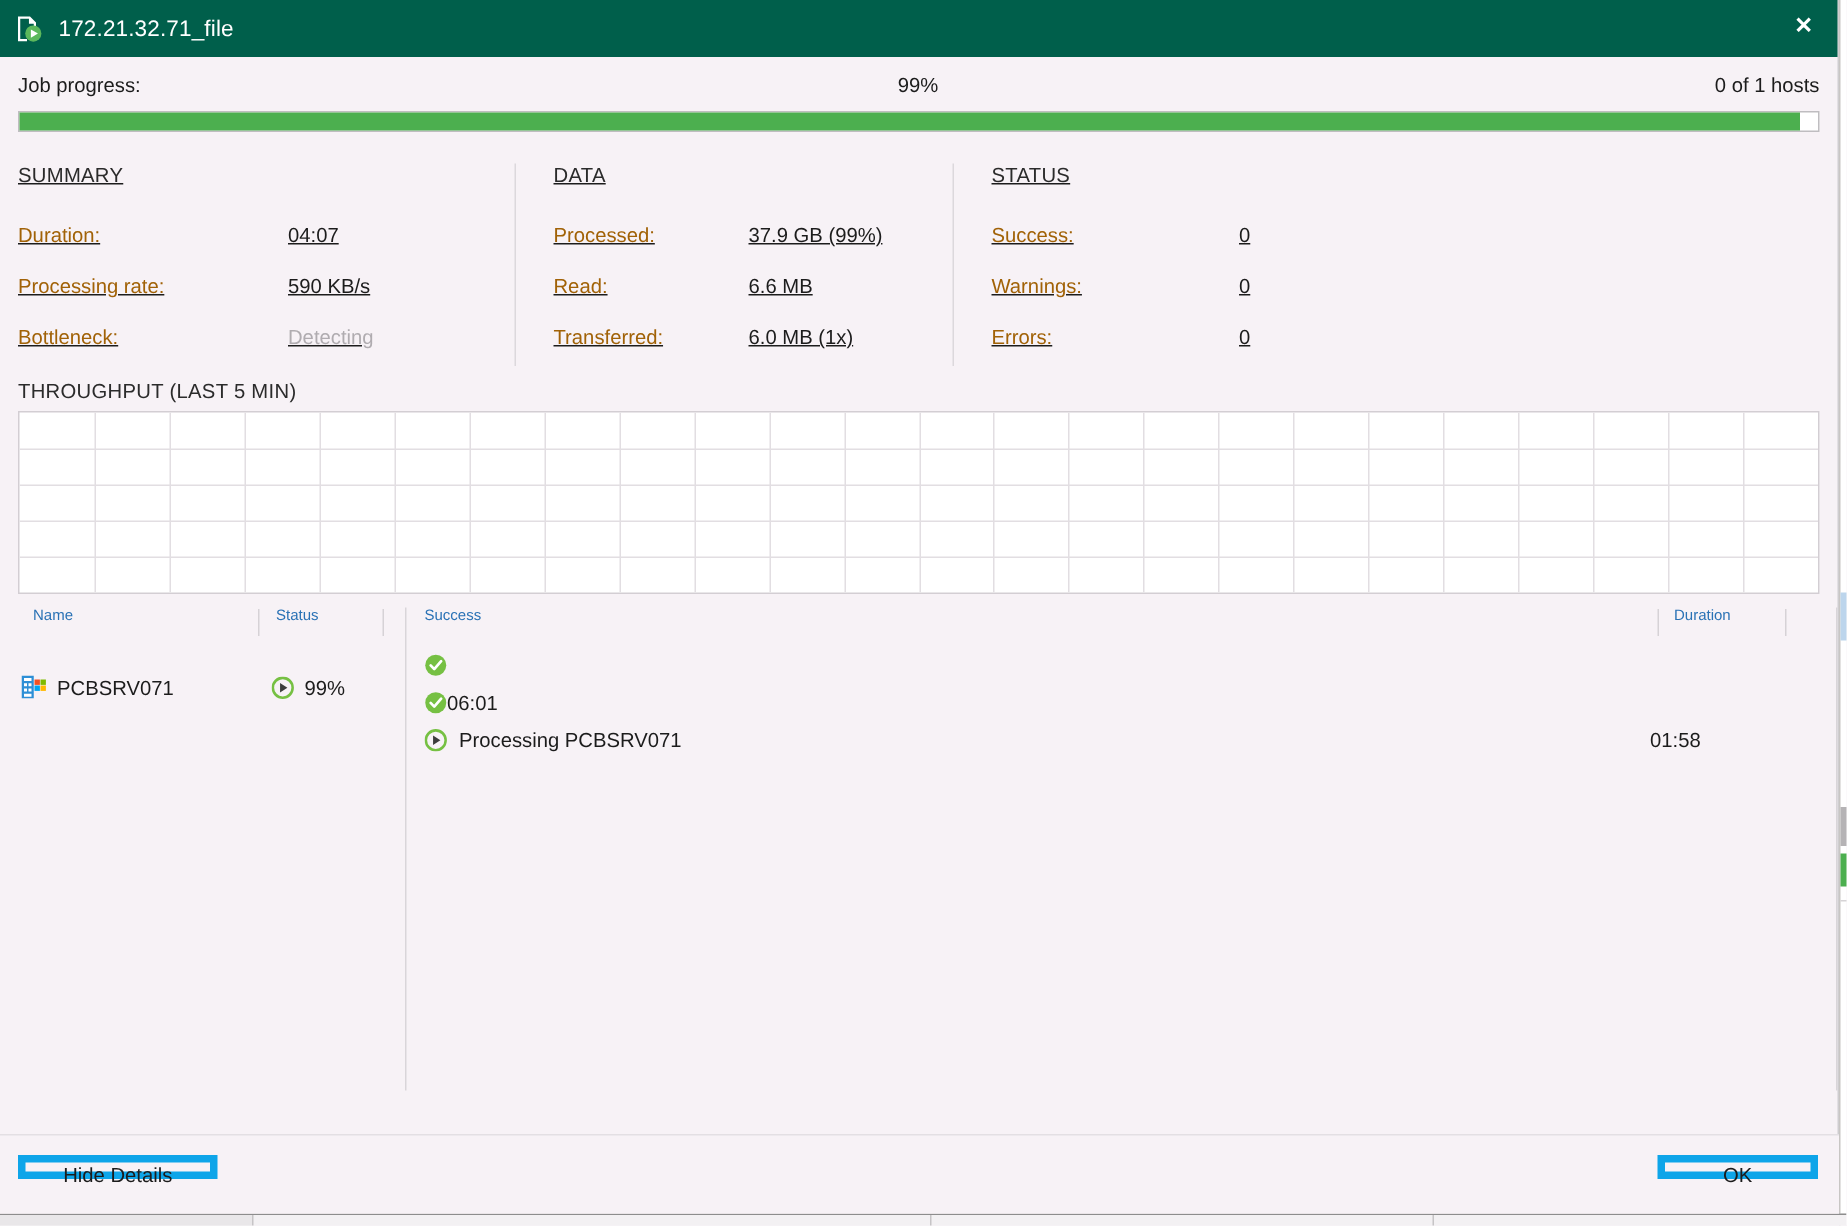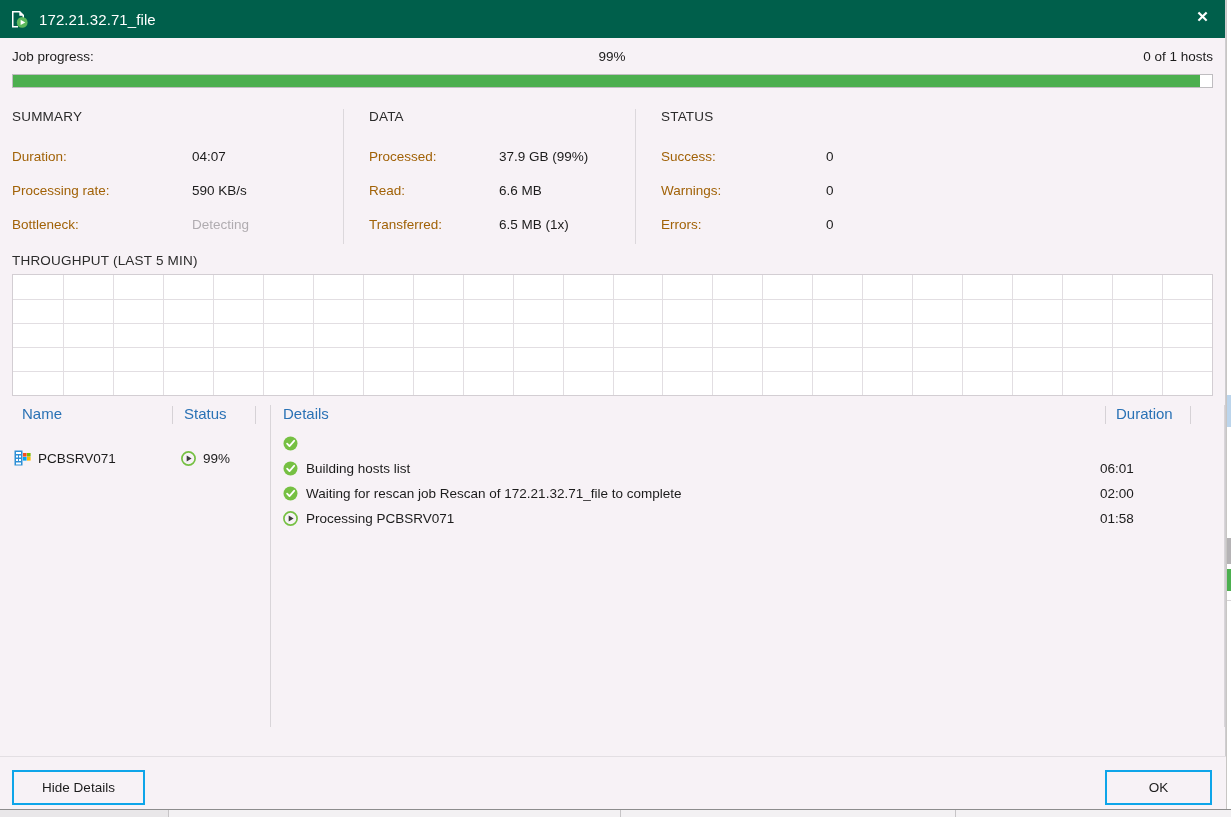--- a/index.html
+++ b/index.html
@@ -114,20 +114,21 @@
   #stats {
     display: flex;
     margin-top: 21px;
     padding: 0 12px;
     height: 150px;
     box-sizing: border-box;
   }
   .stat-col {
     position: relative;
     box-sizing: border-box;
+    text-decoration: underline;
   }
   .stat-col.c1 { width: 342px; }
   .stat-col.c2 { width: 292px; padding-left: 15px; }
   .stat-col.c3 { width: 280px; padding-left: 15px; }
   .stat-col.sep::after {
     content: "";
     position: absolute;
     right: 10px; top: 0;
     width: 1px; height: 135px;
     background: #dcd8dc;
@@ -188,21 +189,21 @@
   }
   #list-headers {
     position: absolute;
     left: 0; top: 0;
     width: 1226px;
     height: 24px;
   }
   .col-head {
     position: absolute;
     top: 0;
-    font-size: 15px;
+    font-size: 10px;
     color: #2a72b5;
     white-space: nowrap;
   }
   .col-sep {
     position: absolute;
     top: 1px;
     width: 1px;
     height: 18px;
     background: #d6d2d6;
   }
@@ -266,23 +267,23 @@
     position: absolute;
     left: 0; bottom: 0;
     width: 1226px;
     height: 52px;
     background: #f7f2f6;
     border-top: 1px solid #e3dfe3;
   }
   .dlg-button {
     position: absolute;
     top: 13px;
-    height: 35px;
+    height: 16px;
     background: #f7f2f6;
-    border: 2px solid #0ea5e9;
+    border: 5px solid #0ea5e9;
     font-family: "Liberation Sans", sans-serif;
     font-size: 13.5px;
     color: #1c1c1c;
     cursor: pointer;
     box-sizing: border-box;
   }
   #hide-details-button { left: 12px; width: 133px; }
   #ok-button { right: 14px; width: 107px; }
 
   
@@ -359,21 +360,21 @@
       <div class="stat-row">
         <span class="k">Processed:</span>
         <span class="v">37.9 GB (99%)</span>
       </div>
       <div class="stat-row">
         <span class="k">Read:</span>
         <span class="v">6.6 MB</span>
       </div>
       <div class="stat-row">
         <span class="k">Transferred:</span>
-        <span class="v">6.5 MB (1x)</span>
+        <span class="v">6.0 MB (1x)</span>
       </div>
     </div>
 
     <div class="stat-col c3">
       <div class="stat-head">STATUS</div>
       <div class="stat-row">
         <span class="k">Success:</span>
         <span class="v">0</span>
       </div>
       <div class="stat-row">
@@ -420,21 +421,21 @@
 
   <div id="list-area">
     <div id="col-divider"></div>
     <div id="list-right-edge"></div>
 
     <div id="list-headers">
       <div class="col-head" style="left:22px;">Name</div>
       <div class="col-sep" style="left:172px;"></div>
       <div class="col-head" style="left:184px;">Status</div>
       <div class="col-sep" style="left:255px;"></div>
-      <div class="col-head" style="left:283px;">Details</div>
+      <div class="col-head" style="left:283px;">Success</div>
       <div class="col-sep" style="left:1105px;"></div>
       <div class="col-head" style="left:1116px;">Duration</div>
       <div class="col-sep" style="left:1190px;"></div>
     </div>
 
     <div id="left-list">
       <div class="entity-row">
         <div class="name-cell">
           <span class="server-icon">
             <svg width="17" height="16" viewBox="0 0 17 16">
@@ -475,32 +476,21 @@
         </span>
         <span class="adur"></span>
       </div>
       <div class="action-row">
         <span class="ico">
           <svg width="15" height="15" viewBox="0 0 15 15">
             <circle cx="7.5" cy="7.5" r="7" fill="#76c043"></circle>
             <path d="M4.1 7.6 L6.5 10.1 L11.1 4.8" fill="none" stroke="#ffffff" stroke-width="1.8" stroke-linecap="round" stroke-linejoin="round"></path>
           </svg>
         </span>
-        <span class="atext">Building hosts list</span>
         <span class="adur">06:01</span>
-      </div>
-      <div class="action-row">
-        <span class="ico">
-          <svg width="15" height="15" viewBox="0 0 15 15">
-            <circle cx="7.5" cy="7.5" r="7" fill="#76c043"></circle>
-            <path d="M4.1 7.6 L6.5 10.1 L11.1 4.8" fill="none" stroke="#ffffff" stroke-width="1.8" stroke-linecap="round" stroke-linejoin="round"></path>
-          </svg>
-        </span>
-        <span class="atext">Waiting for rescan job Rescan of 172.21.32.71_file to complete</span>
-        <span class="adur">02:00</span>
       </div>
       <div class="action-row">
         <span class="ico">
           <svg width="15" height="15" viewBox="0 0 15 15">
             <circle cx="7.5" cy="7.5" r="6.6" fill="none" stroke="#76c043" stroke-width="1.7"></circle>
             <path d="M5.7 4.4 L10.6 7.5 L5.7 10.6 Z" fill="#3c3c3c"></path>
           </svg>
         </span>
         <span class="atext">Processing PCBSRV071</span>
         <span class="adur">01:58</span>

